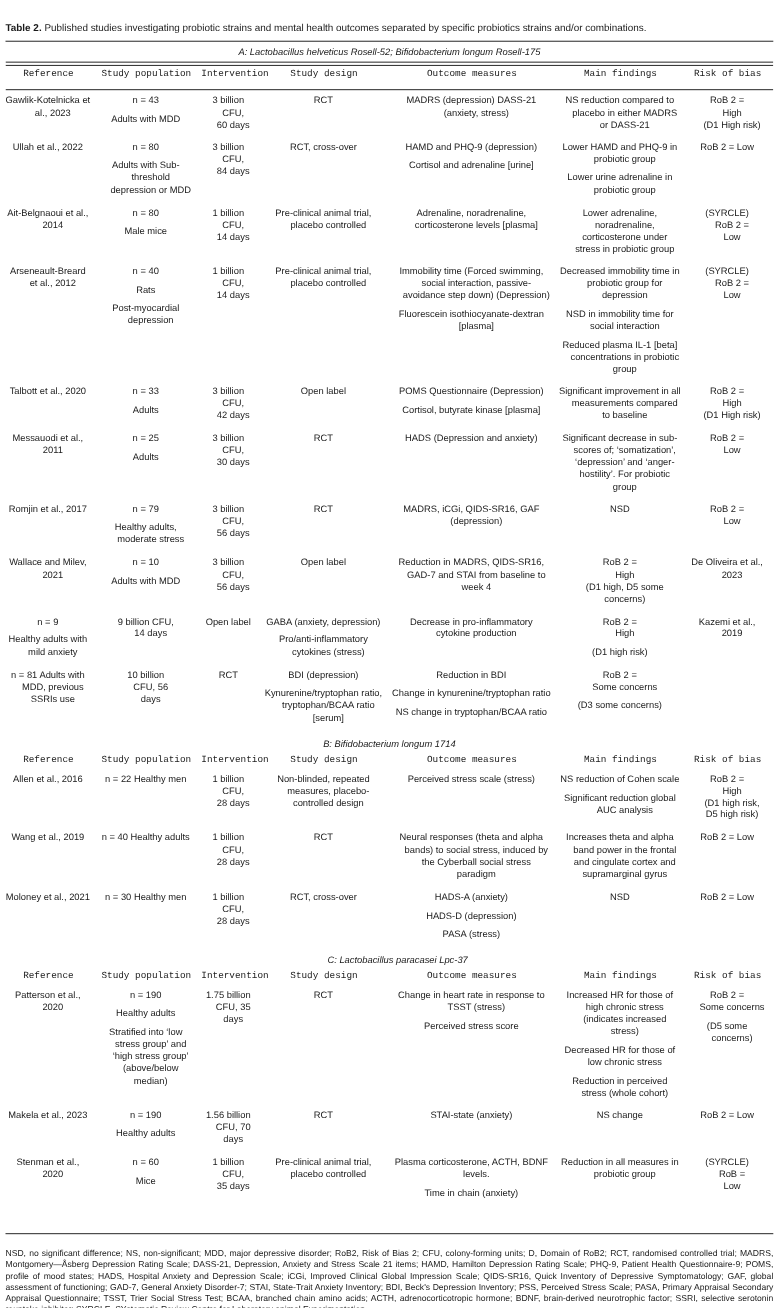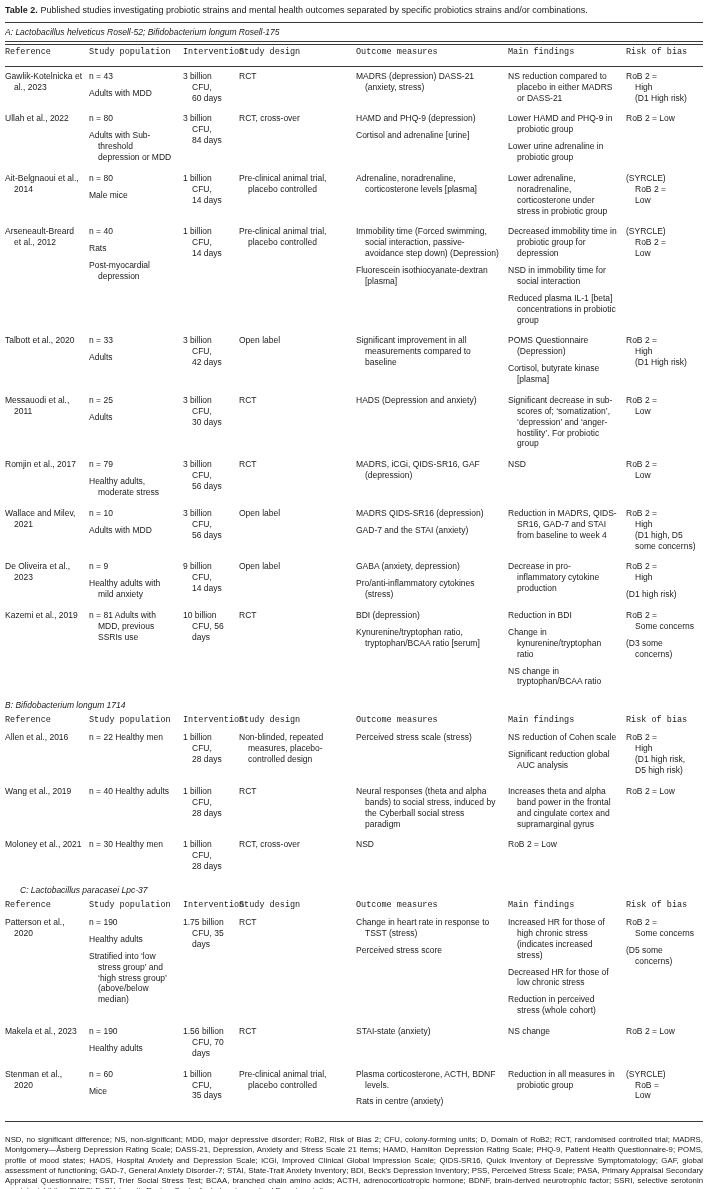--- a/index.html
+++ b/index.html
@@ -2,28 +2,28 @@
 <html><head>
 <meta charset="utf-8">
 <style>
   html,body{margin:0;padding:0;}
   body{
     width:707px;height:1189px;position:relative;overflow:hidden;
     background:#ffffff;color:#1a1a1a;
     font-family:"Liberation Sans","DejaVu Sans",sans-serif;
   }
   .page{padding:4px 4px 0 5px;}
-  .title{font-size:9px;line-height:1.3;margin:1px 0 5px 0;}
+  .title{font-size:9px;line-height:1.3;margin:16px 0 5px 0;}
   .title .lbl{font-weight:bold;}
   .rule{border-top:1px solid #3a3a3a;}
   .rule-title{margin:0 0 1px 0;}
   .grid{
     display:grid;
     grid-template-columns:84px 94px 56px 117px 152px 118px 77px;
-    max-height:1106px;overflow:hidden;
+    max-height:1106px;overflow:hidden;text-align:center;
   }
   .sh{grid-column:1/-1;font-style:italic;font-size:8.5px;line-height:1.3;padding:3px 0 3px 0;}
   .rule-double{grid-column:1/-1;border-top:1px solid #3a3a3a;border-bottom:1px solid #3a3a3a;height:2px;margin:0 0 1px 0;}
   .rule-single{grid-column:1/-1;border-top:1px solid #3a3a3a;margin:2px 0 4px 0;}
   .hc{font-size:8.5px;line-height:1.3;padding:1px 6px 6px 0;font-family:Liberation Mono, monospace;}
   .cell{font-size:8.5px;line-height:1.28;padding:0 7px 10px 0;}
   .para{padding-left:9px;text-indent:-9px;white-space:pre-line;}
   .para + .para{margin-top:6px;}
   .foot{position:absolute;left:5px;right:4px;top:1121px;}
   .foot-rule-top{margin-bottom:4px;}
@@ -161,27 +161,27 @@
         <div class="para">Adults</div>
       </div>
       <div class="cell">
         <div class="para">3 billion CFU,
 42 days</div>
       </div>
       <div class="cell">
         <div class="para">Open label</div>
       </div>
       <div class="cell">
-        <div class="para">Significant improvement in all measurements compared to baseline</div>
-      </div>
-      <div class="cell">
         <div class="para">POMS Questionnaire (Depression)</div>
         <div class="para">Cortisol, butyrate kinase [plasma]</div>
       </div>
       <div class="cell">
+        <div class="para">Significant improvement in all measurements compared to baseline</div>
+      </div>
+      <div class="cell">
         <div class="para">RoB 2 =
 High
 (D1 High risk)</div>
       </div>
       <div class="cell">
         <div class="para">Messauodi et al., 2011</div>
       </div>
       <div class="cell">
         <div class="para">n = 25</div>
         <div class="para">Adults</div>
@@ -233,24 +233,20 @@
       <div class="cell">
         <div class="para">n = 10</div>
         <div class="para">Adults with MDD</div>
       </div>
       <div class="cell">
         <div class="para">3 billion CFU,
 56 days</div>
       </div>
       <div class="cell">
         <div class="para">Open label</div>
-      </div>
-      <div class="cell">
-        <div class="para">MADRS QIDS-SR16 (depression)</div>
-        <div class="para">GAD-7 and the STAI (anxiety)</div>
       </div>
       <div class="cell">
         <div class="para">Reduction in MADRS, QIDS-SR16, GAD-7 and STAI from baseline to week 4</div>
       </div>
       <div class="cell">
         <div class="para">RoB 2 =
 High
 (D1 high, D5 some concerns)</div>
       </div>
       <div class="cell">
@@ -369,20 +365,25 @@
         <div class="para">n = 30 Healthy men</div>
       </div>
       <div class="cell">
         <div class="para">1 billion CFU,
 28 days</div>
       </div>
       <div class="cell">
         <div class="para">RCT, cross-over</div>
       </div>
       <div class="cell">
+        <div class="para">HADS-A (anxiety)</div>
+        <div class="para">HADS-D (depression)</div>
+        <div class="para">PASA (stress)</div>
+      </div>
+      <div class="cell">
         <div class="para">NSD</div>
       </div>
       <div class="cell">
         <div class="para">RoB 2 = Low</div>
       </div>
       <div class="sh" style="grid-column: 1 / -1; margin-left: 15px;">C: Lactobacillus paracasei Lpc-37</div>
       <div class="hc">Reference</div>
       <div class="hc">Study population</div>
       <div class="hc">Intervention</div>
       <div class="hc">Study design</div>
@@ -452,21 +453,21 @@
       </div>
       <div class="cell">
         <div class="para">1 billion CFU,
 35 days</div>
       </div>
       <div class="cell">
         <div class="para">Pre-clinical animal trial, placebo controlled</div>
       </div>
       <div class="cell">
         <div class="para">Plasma corticosterone, ACTH, BDNF levels.</div>
-        <div class="para">Rats in centre (anxiety)</div>
+        <div class="para">Time in chain (anxiety)</div>
       </div>
       <div class="cell">
         <div class="para">Reduction in all measures in probiotic group</div>
       </div>
       <div class="cell">
         <div class="para">(SYRCLE)
 RoB =
 Low</div>
       </div>
     </div>

